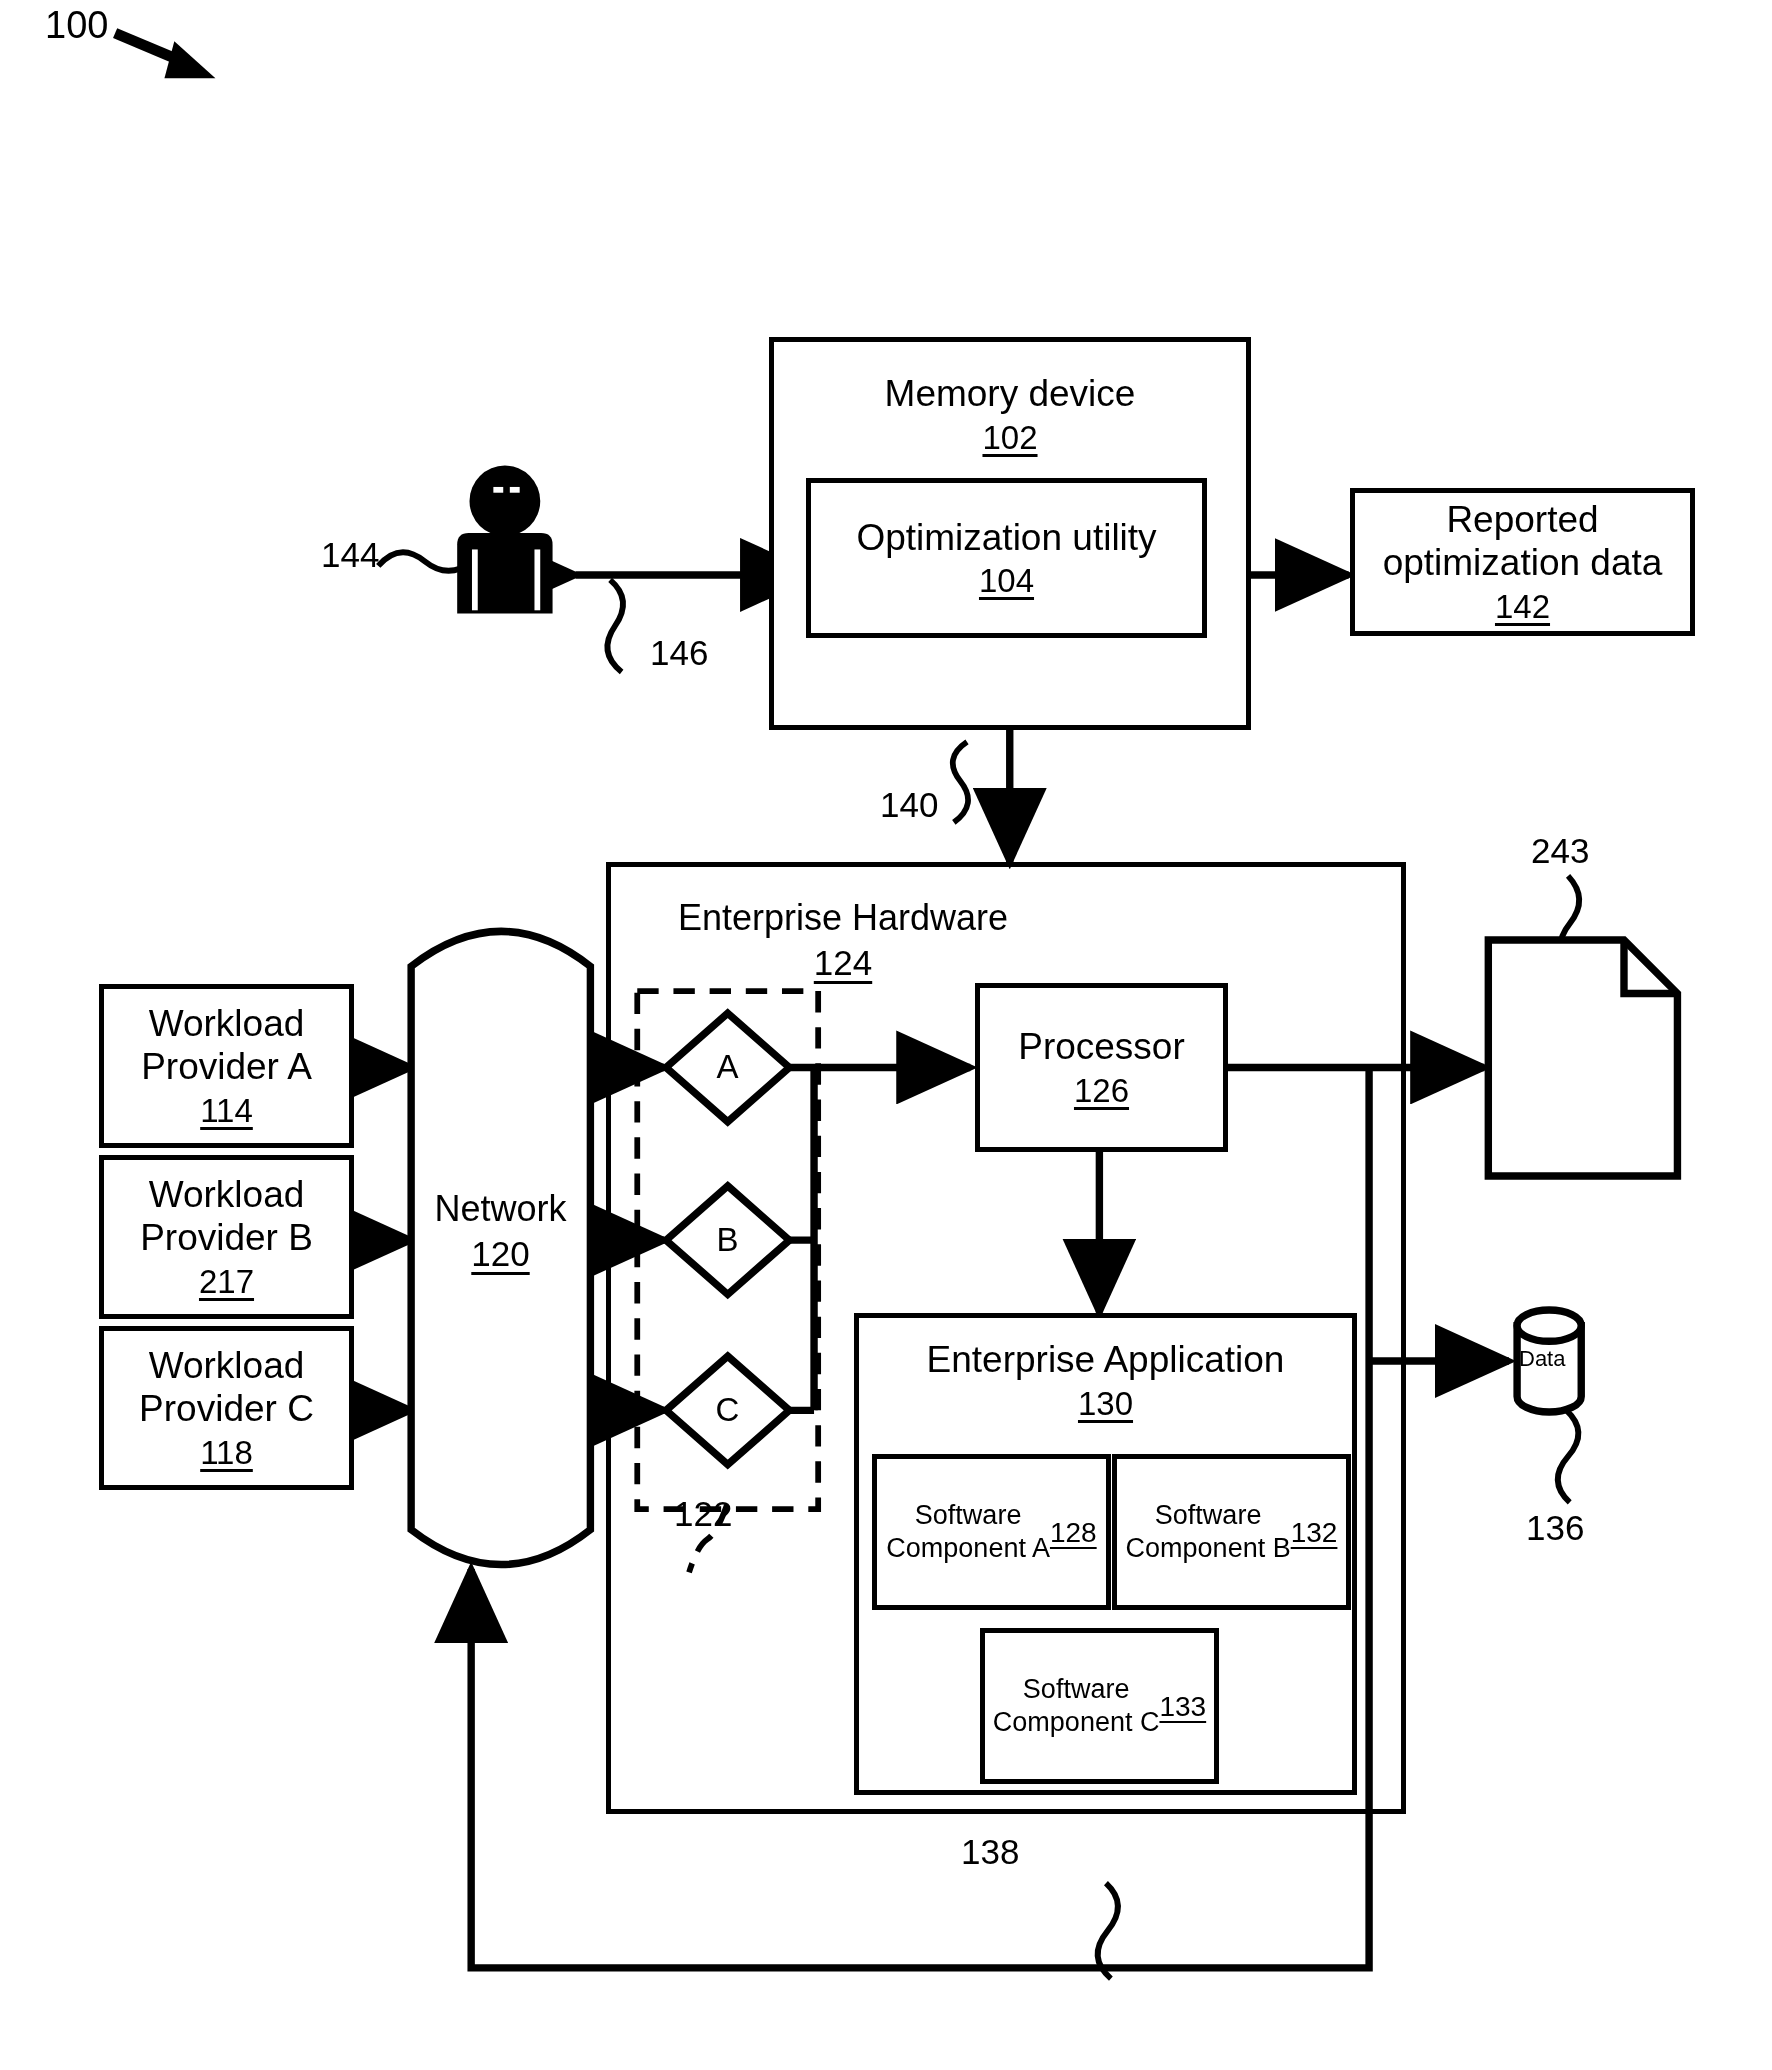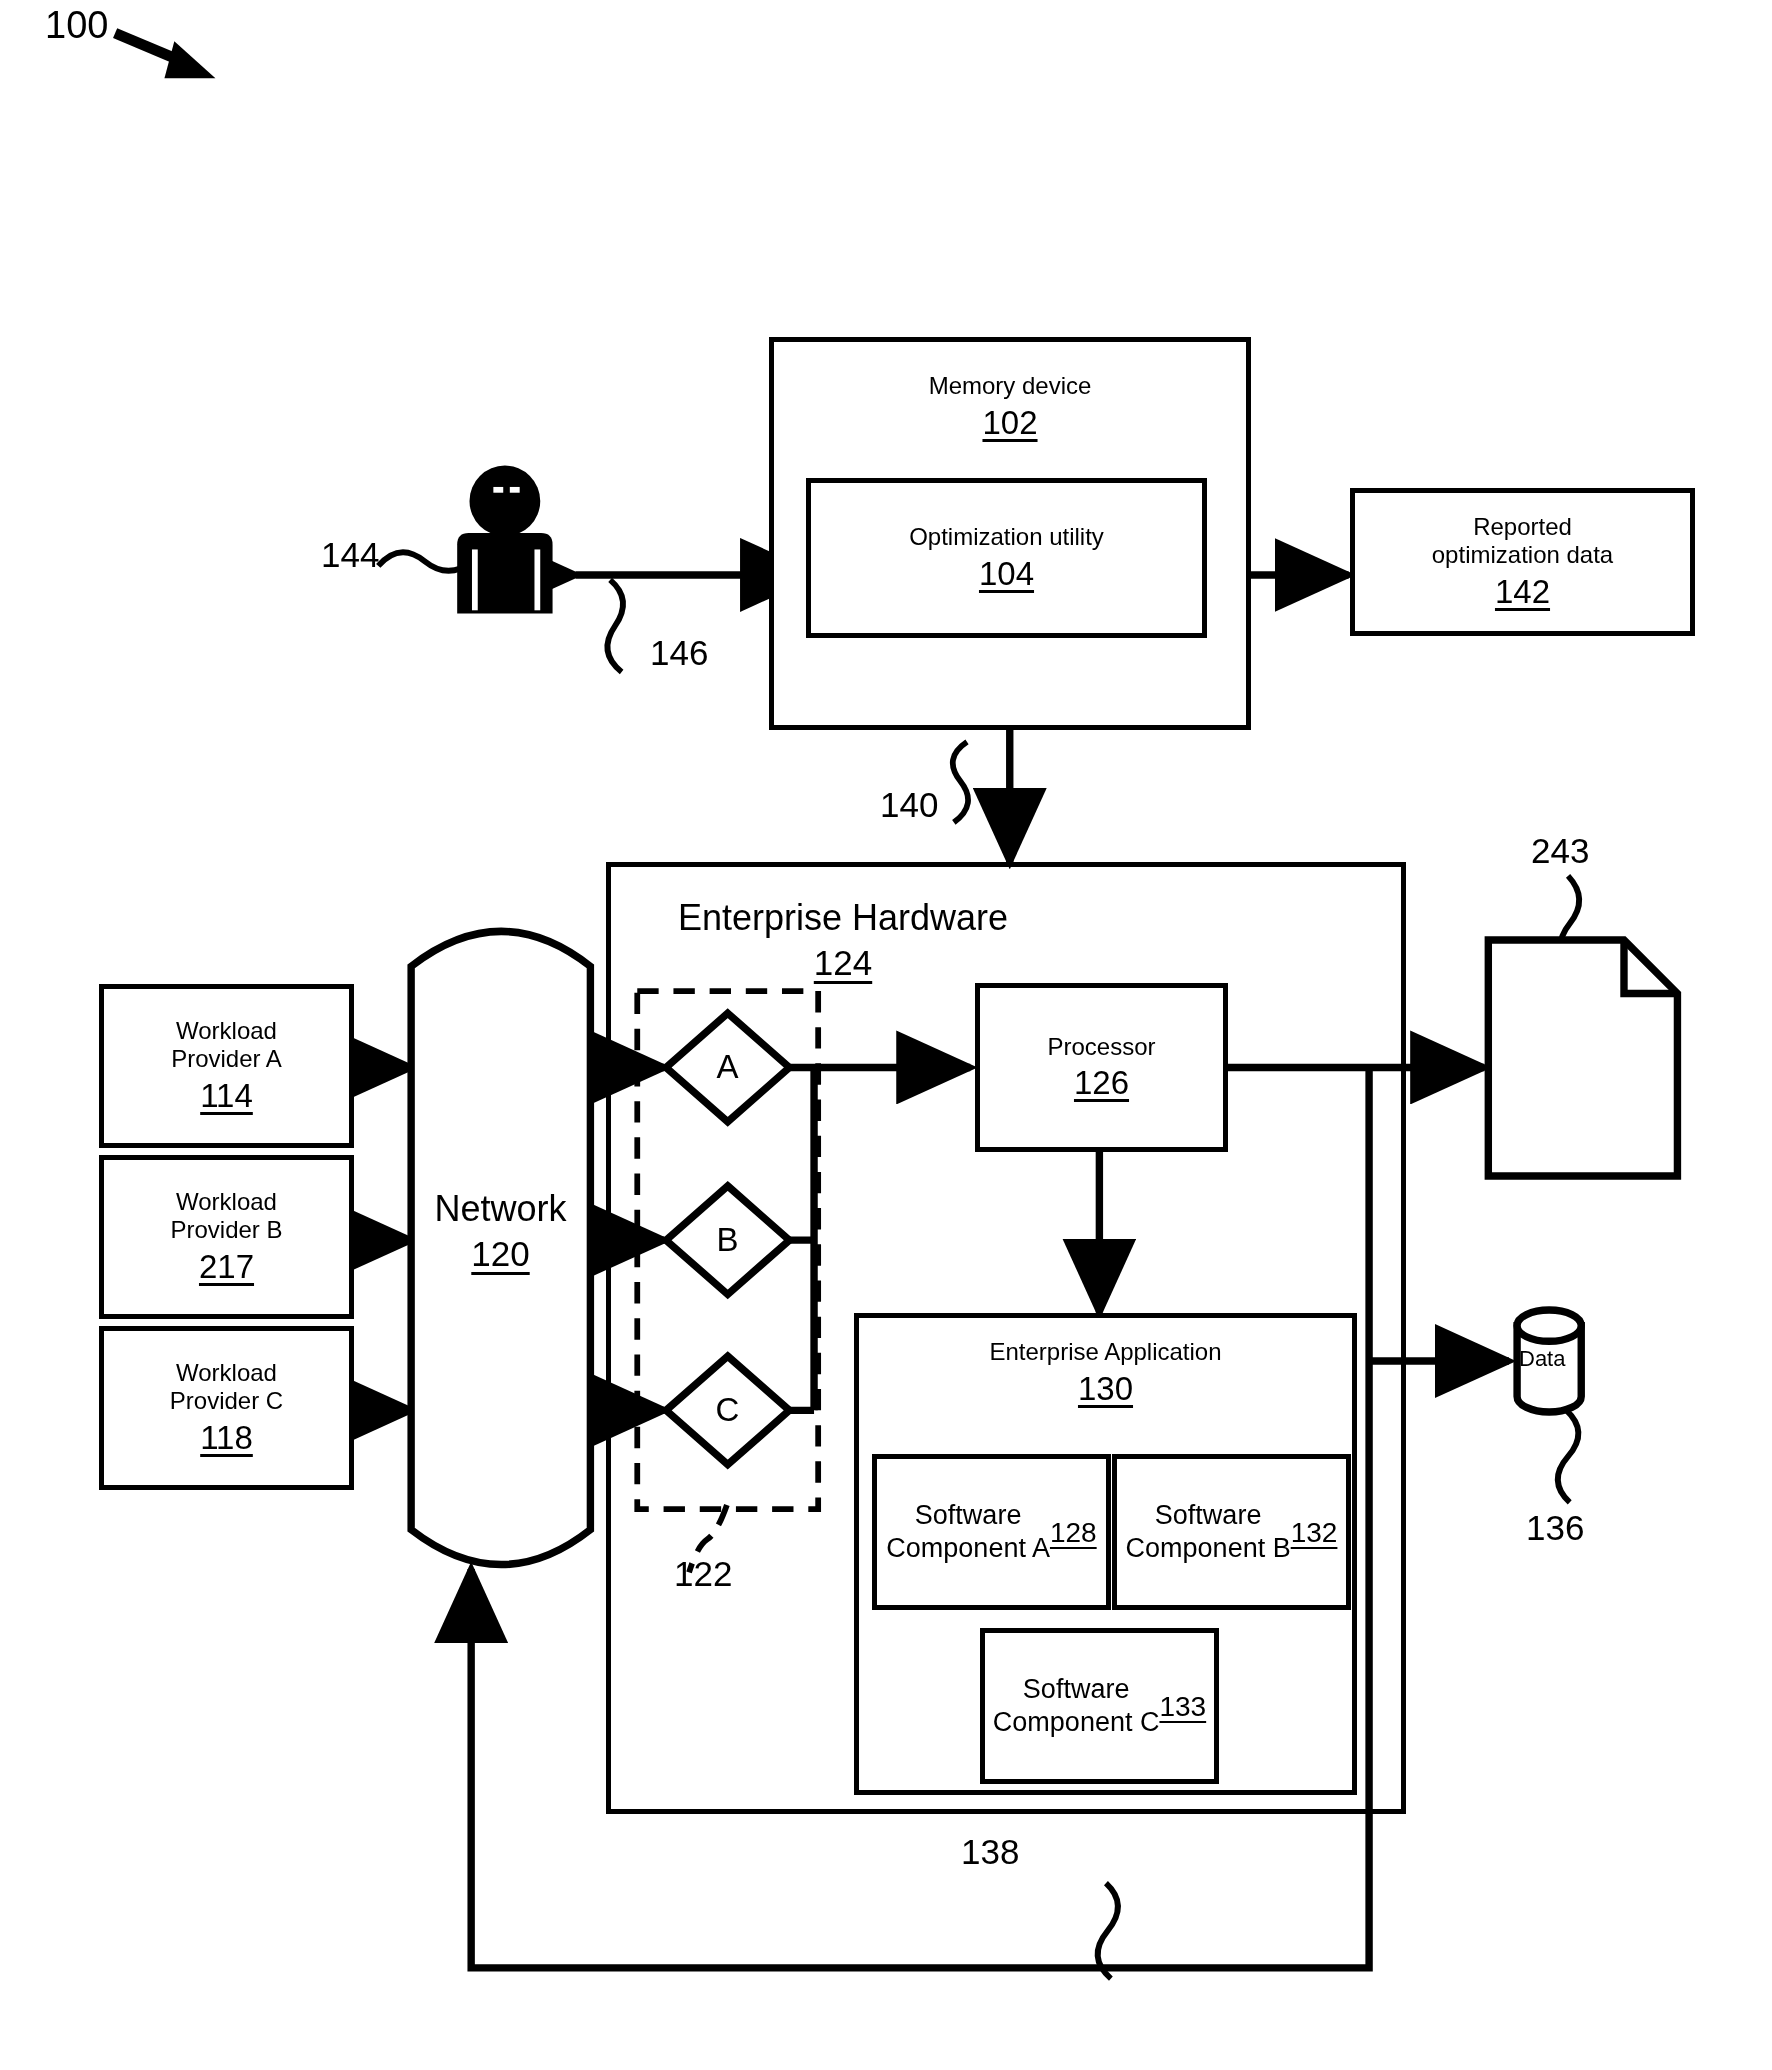--- a/index.html
+++ b/index.html
@@ -3,21 +3,21 @@
 <meta charset="utf-8">
 <title>Patent Figure</title>
 <style>
   html,body{margin:0;padding:0;background:#ffffff;}
   body{width:1772px;height:2070px;position:relative;overflow:hidden;
        font-family:"Liberation Sans","DejaVu Sans",sans-serif;color:#000;}
   #stage{position:absolute;left:0;top:0;width:1772px;height:2070px;border-radius:18px;}
   svg.layer{position:absolute;left:0;top:0;width:1772px;height:2070px;overflow:visible;}
   .box{position:absolute;border:5px solid #000;background:#fff;box-sizing:border-box;
        display:flex;flex-direction:column;align-items:center;justify-content:center;}
-  .box .ttl{font-size:24px;line-height:1.18;text-align:center;white-space:pre-line;}
+  .box .ttl{font-size:37px;line-height:1.18;text-align:center;white-space:pre-line;}
   .box .num{font-size:33px;text-decoration:underline;text-underline-offset:5px;margin-top:3.3px;}
   .lbl{position:absolute;font-size:35px;}
   .hdr{position:absolute;text-align:center;font-size:36px;line-height:1.2;}
   .hdr .num{display:block;font-size:35px;text-decoration:underline;text-underline-offset:5.8px;margin-top:3.3px;}
   .dcell{position:absolute;display:flex;align-items:center;justify-content:center;font-size:33px;}
   .smallbox{position:absolute;border:5px solid #000;background:#fff;box-sizing:border-box;
        display:flex;align-items:center;justify-content:center;}
   .smallbox .ttl{font-size:27px;line-height:1.22;text-align:center;white-space:pre-line;}
   .smallbox .num{font-size:28px;text-decoration:underline;text-underline-offset:5px;margin-top:2.5px;}
   .datatxt{position:absolute;font-size:22px;}
@@ -173,21 +173,21 @@
   </div>
 
   <div class="hdr" style="left:411px;top:1187px;width:179px;">
     <span>Network</span>
     <span class="num">120</span>
   </div>
 
   <div class="dcell" style="left:703px;top:1044px;width:49px;height:46px;">A</div>
   <div class="dcell" style="left:703px;top:1217px;width:49px;height:46px;">B</div>
   <div class="dcell" style="left:703px;top:1387px;width:49px;height:46px;">C</div>
-  <div class="lbl" style="left:674px;top:1554px;">122</div>
+  <div class="lbl" style="left:674px;top:1494px;">122</div>
 
   <div class="box" style="left:975px;top:983px;width:253px;height:169px;">
     <div class="ttl">Processor</div>
     <div class="num">126</div>
   </div>
 
   <div class="box" style="left:854px;top:1313px;width:503px;height:482px;justify-content:flex-start;padding-top:20px;">
     <div class="ttl">Enterprise Application</div>
     <div class="num">130</div>
   </div>

